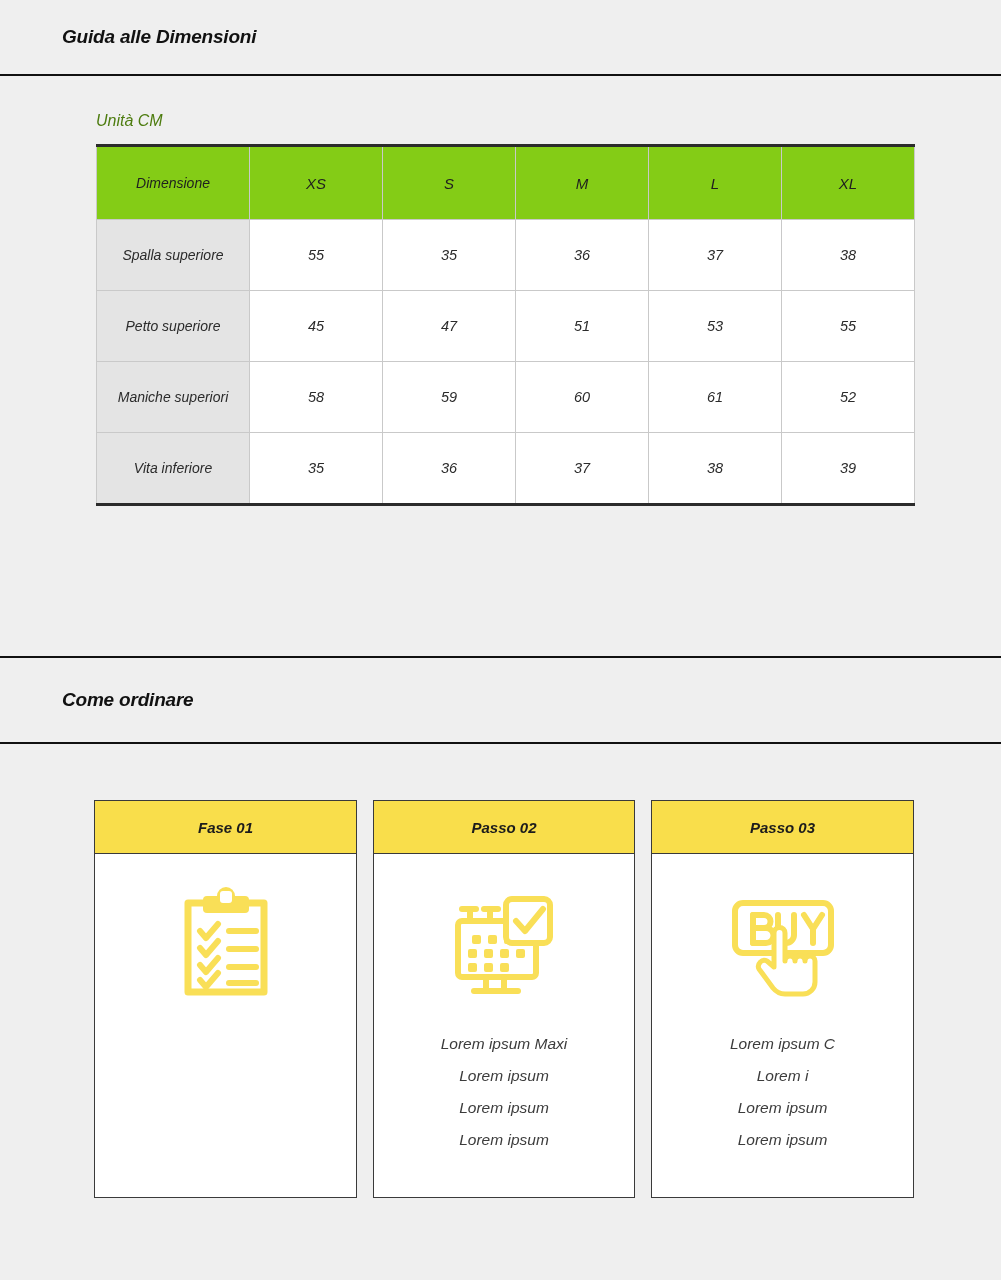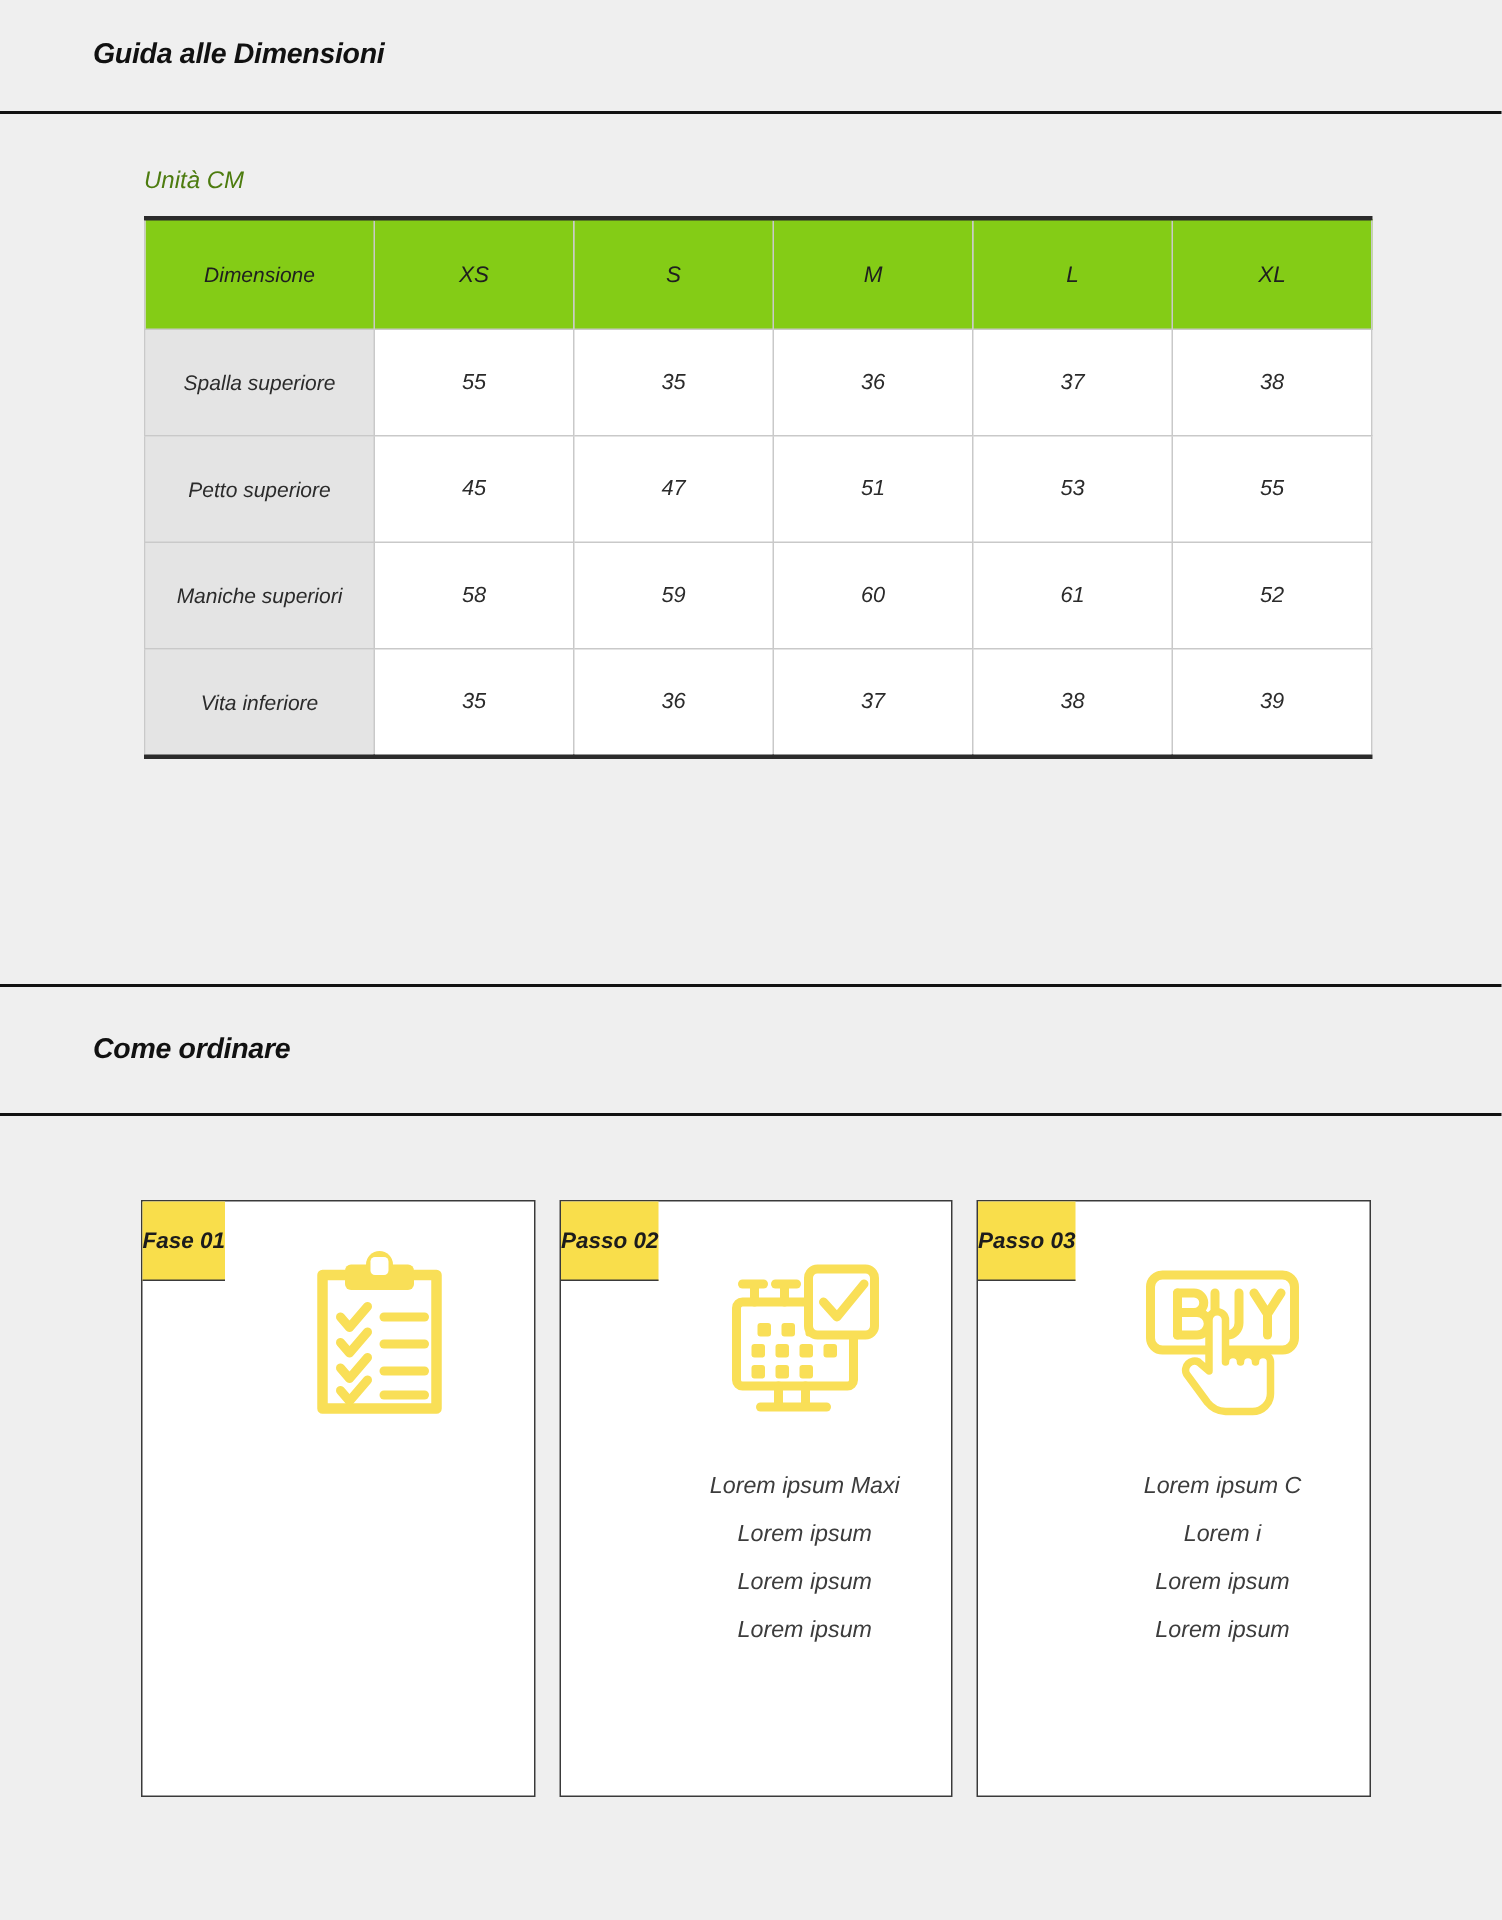--- a/index.html
+++ b/index.html
@@ -110,21 +110,21 @@
   .cards {
     display: flex;
     gap: 16px;
     align-items: flex-start;
   }
   .card {
     background: #ffffff;
     border: 1px solid #3a3a3a;
     box-sizing: border-box;
     display: flex;
-    flex-direction: row;
+    flex-direction: column;
     height: 398px;
   }
   .card.c1 { width: 264px; }
   .card.c2 { width: 263px; }
   .card.c3 { width: 264px; }
 
   .card-header {
     background: #f9de4b;
     border-bottom: 1px solid #3a3a3a;
     height: 52px;

